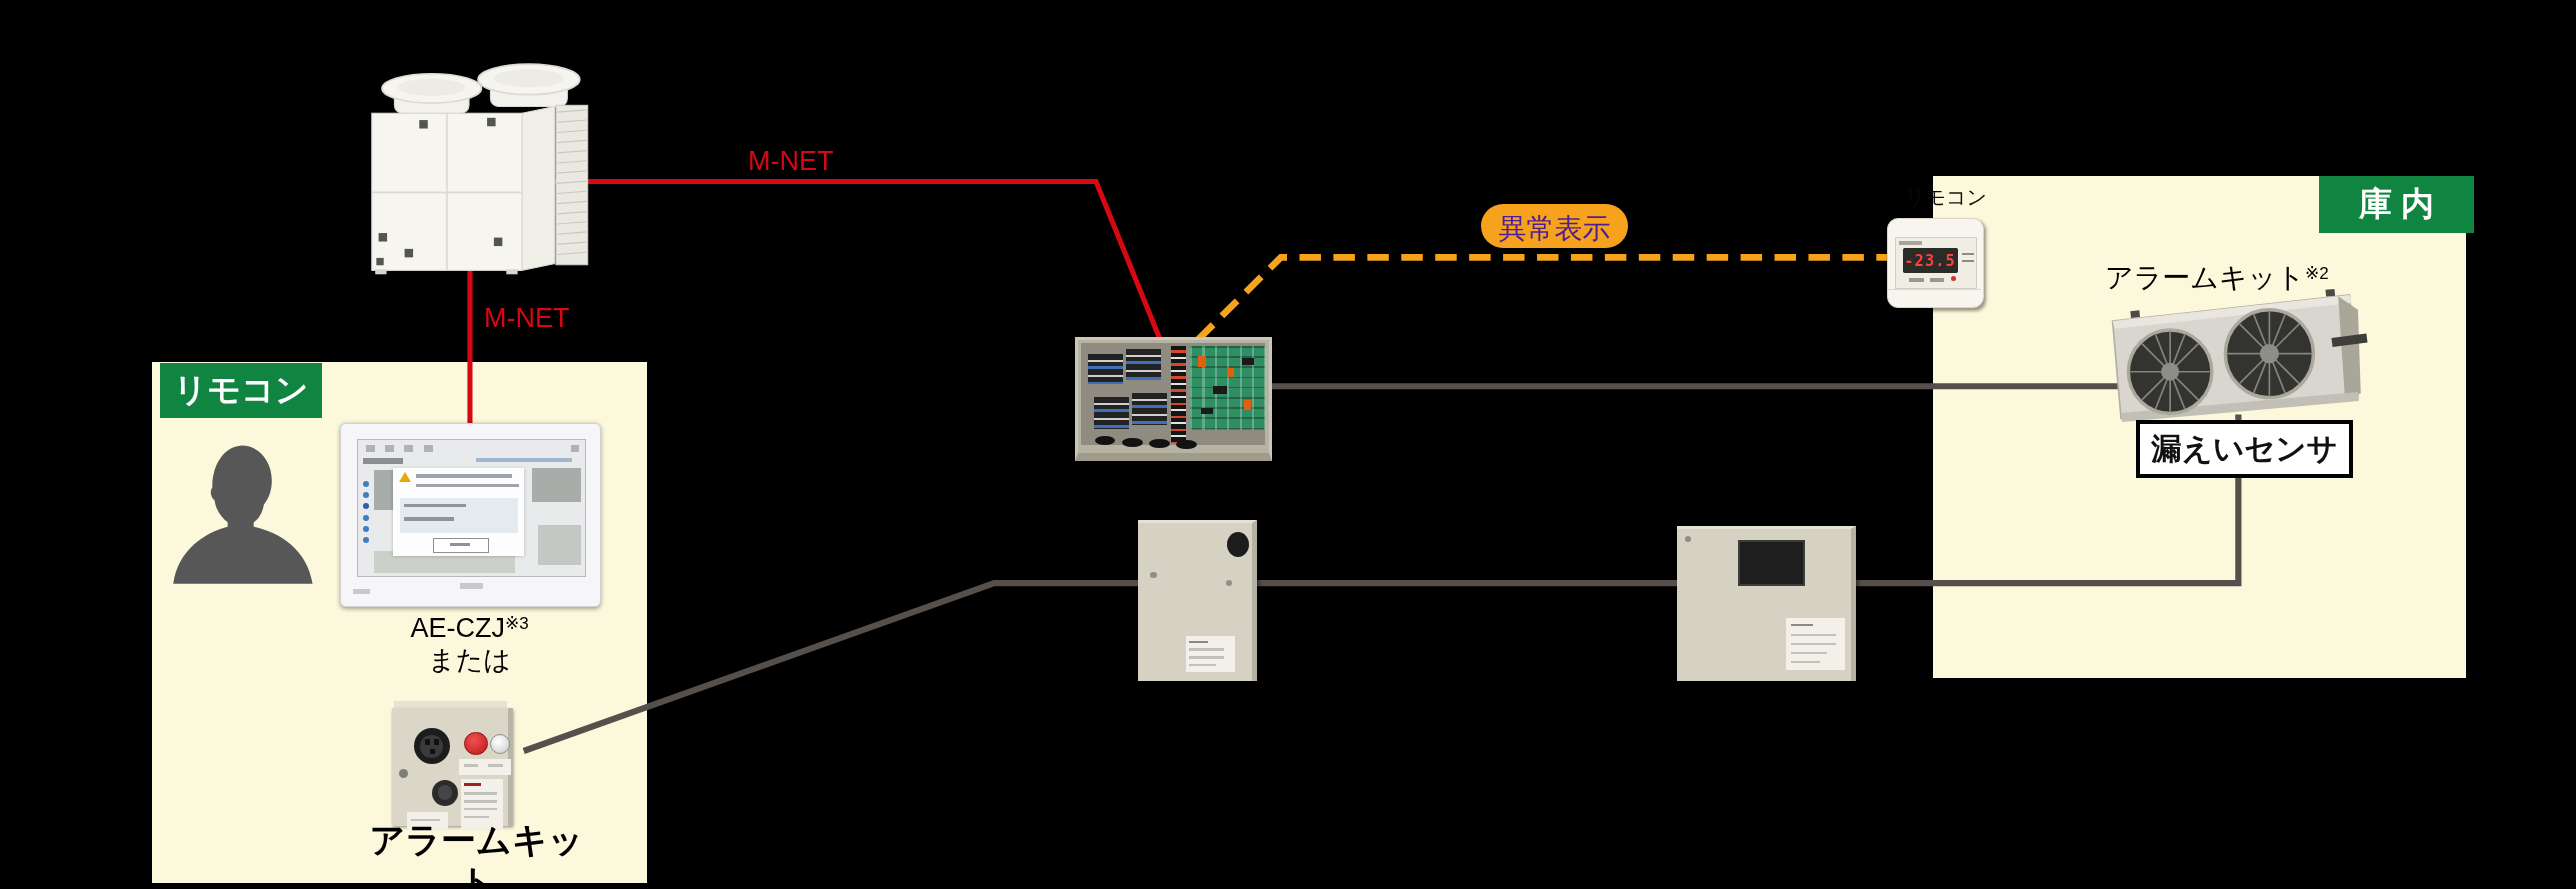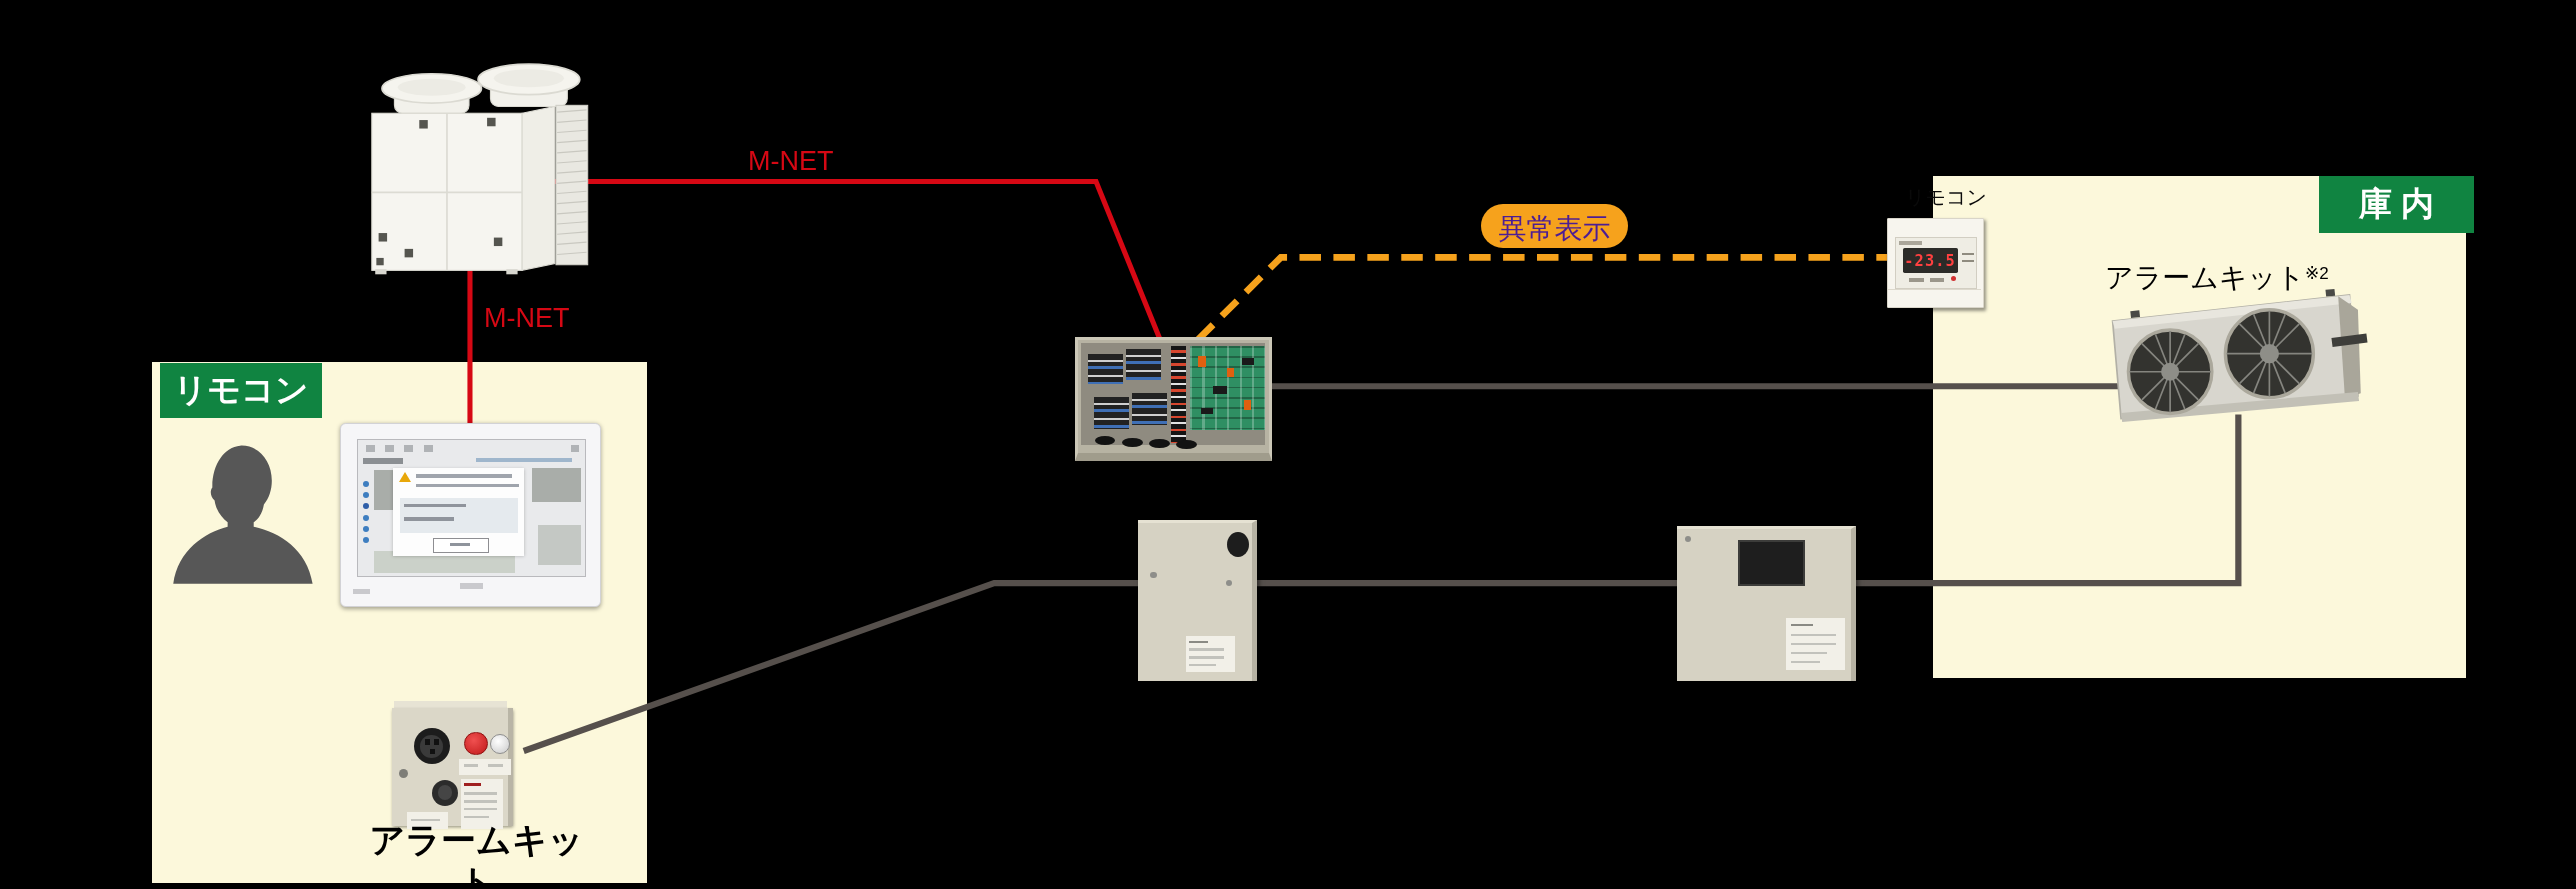--- a/index.html
+++ b/index.html
@@ -42,21 +42,21 @@
   .dlg-line{position:absolute;height:3.4px;background:#9FA4AC;}
   .dlg-panel{position:absolute;left:6.8px;top:30.5px;width:118px;height:35px;background:#E5EAEE;}
   .dlg-btn{position:absolute;left:40px;top:70px;width:54px;height:13.6px;background:#FFF;border:1.1px solid #8E8E92;}
   .side-dot{position:absolute;width:6.8px;height:6.8px;border-radius:50%;background:#3E7EC0;}
   
   .metal{background:#D6D2C3;border-top:3.4px solid #E6E2D3;border-right:5.7px solid #B6B2A3;}
   .screw{position:absolute;width:6.2px;height:6.2px;border-radius:50%;background:#8E8E8A;}
   .label-plate{position:absolute;background:#F2F0E8;}
   .plate-line{position:absolute;height:2.3px;background:#C2C2BC;}
   
-  .remote{background:#F7F5EE;border:1.1px solid #D9D5C9;border-radius:1px;box-shadow:1.7px 2.3px 3.4px rgba(0,0,0,.4);}
+  .remote{background:#F7F5EE;border:1.1px solid #D9D5C9;border-radius:11px;box-shadow:1.7px 2.3px 3.4px rgba(0,0,0,.4);}
   .rem-panel{position:absolute;left:6.8px;top:18px;width:80px;height:50px;background:#EFEDE4;border:1.1px solid #D2CEC2;}
   .rem-disp{position:absolute;left:6.8px;top:10.2px;width:55px;height:25px;background:#2B2B28;border-radius:1.7px;
             display:flex;align-items:center;justify-content:center;}
   .rem-digits{color:#FF4040;font-family:"DejaVu Sans Mono",monospace;font-size:15.3px;letter-spacing:1.1px;font-weight:bold;}
   
   .ctrl{background:#B7B3A3;border:3.4px solid #CBC7B7;border-bottom:8px solid #A09C8C;}
   .ctrl-in{position:absolute;left:3.4px;top:3.4px;width:184px;height:102px;background:#8F8B80;}
   .contactor{position:absolute;background:repeating-linear-gradient(#222 0 5.7px,#CFCFCF 5.7px 8px,#222 8px 12.4px,#3F6FB5 12.4px 15.3px);}
   .termstrip{position:absolute;background:repeating-linear-gradient(#151515 0 4.5px,#D7462E 4.5px 6.8px,#151515 6.8px 11.3px,#E2E2E2 11.3px 13px);}
   .pcb{position:absolute;background:#2F8F63;
@@ -169,20 +169,24 @@
         </div>
         <div class="dlg-btn">
           <div class="dlg-line" style="left:16px;top:4px;width:20.4px;background:#8F949C;"></div>
         </div>
       </div>
     </div>
     <div class="mock-bar" style="left:119px;top:159px;width:22.6px;height:5.7px;background:#C9C9CD;"></div>
     <div class="mock-bar" style="left:12.4px;top:165px;width:17px;height:4.5px;background:#C9C9CD;"></div>
   </div>
 
+  <div class="abs lab center toplab" style="left:340px;top:612px;width:259px;">
+    <span>AE-CZJ</span><span class="sup">※3</span><br>
+    <span>または</span>
+  </div>
 
   <div class="abs dev" style="left:392px;top:701px;width:124px;height:129px;">
     <div class="abs" style="left:2.3px;top:0;width:113px;height:8px;background:#E7E3D4;"></div>
     <div class="abs" style="left:0;top:6.8px;width:116px;height:118px;background:#DBD7C8;border-right:5.7px solid #B9B5A6;box-shadow:1.1px 1.7px 3.4px rgba(0,0,0,.45);">
       <div class="abs" style="left:21.5px;top:20.4px;width:36px;height:36px;border-radius:50%;background:#1C1C1C;">
         <div class="abs" style="left:6.8px;top:6.8px;width:22.6px;height:22.6px;border-radius:50%;background:#3A3A3A;"></div>
         <div class="abs" style="left:11.3px;top:11.3px;width:5.1px;height:5.1px;background:#111;"></div>
         <div class="abs" style="left:20.4px;top:11.3px;width:5.1px;height:5.1px;background:#111;"></div>
         <div class="abs" style="left:16px;top:20.4px;width:5.1px;height:5.1px;background:#111;"></div>
       </div>
@@ -315,15 +319,18 @@
             <line x1="326" y1="50" x2="270" y2="190"></line>
         </g>
         <circle cx="298" cy="120" r="17" fill="#8E8E88"></circle>
       </g>
       <rect x="52" y="44" width="16" height="12" fill="#4A4A46" transform="rotate(-6 60 50)"></rect>
       <rect x="398" y="6" width="16" height="12" fill="#4A4A46" transform="rotate(-6 406 12)"></rect>
       <polygon points="408,92 470,84 472,100 410,108" fill="#3E3E3A"></polygon>
     </svg>
   </div>
 
+  <div class="abs leakbox toplab" style="left:2136px;top:420px;width:209px;height:50px;">
+    <span>漏えいセンサ</span>
+  </div>
 
 </div>
 
 
 </body></html>

